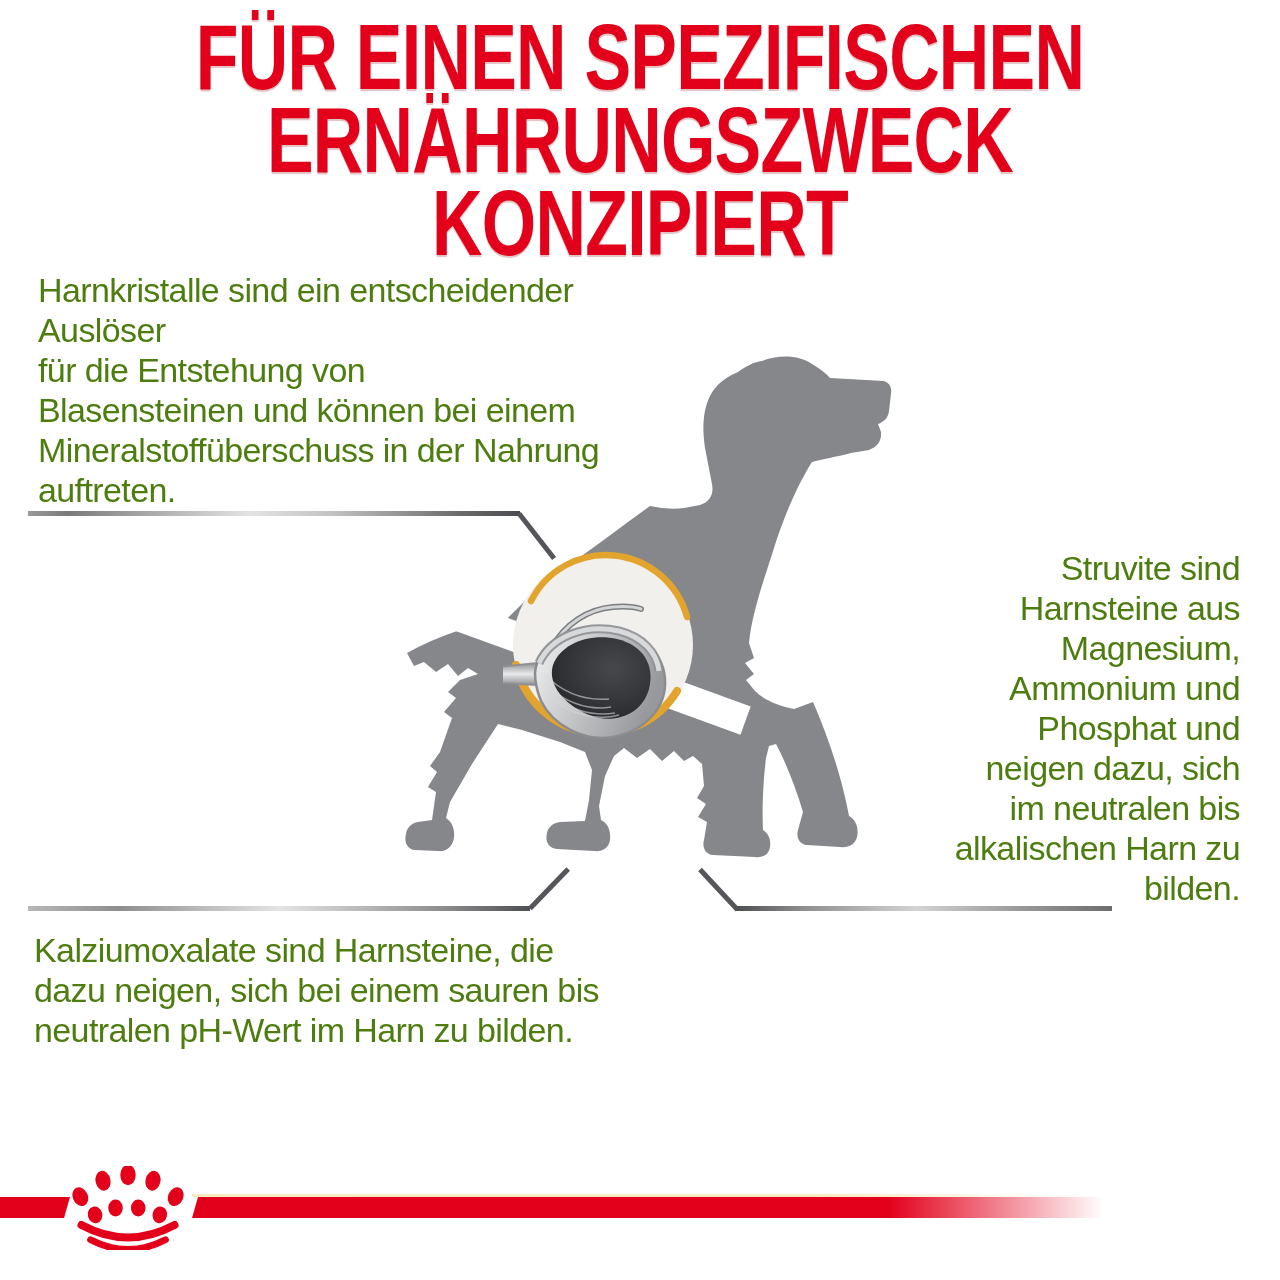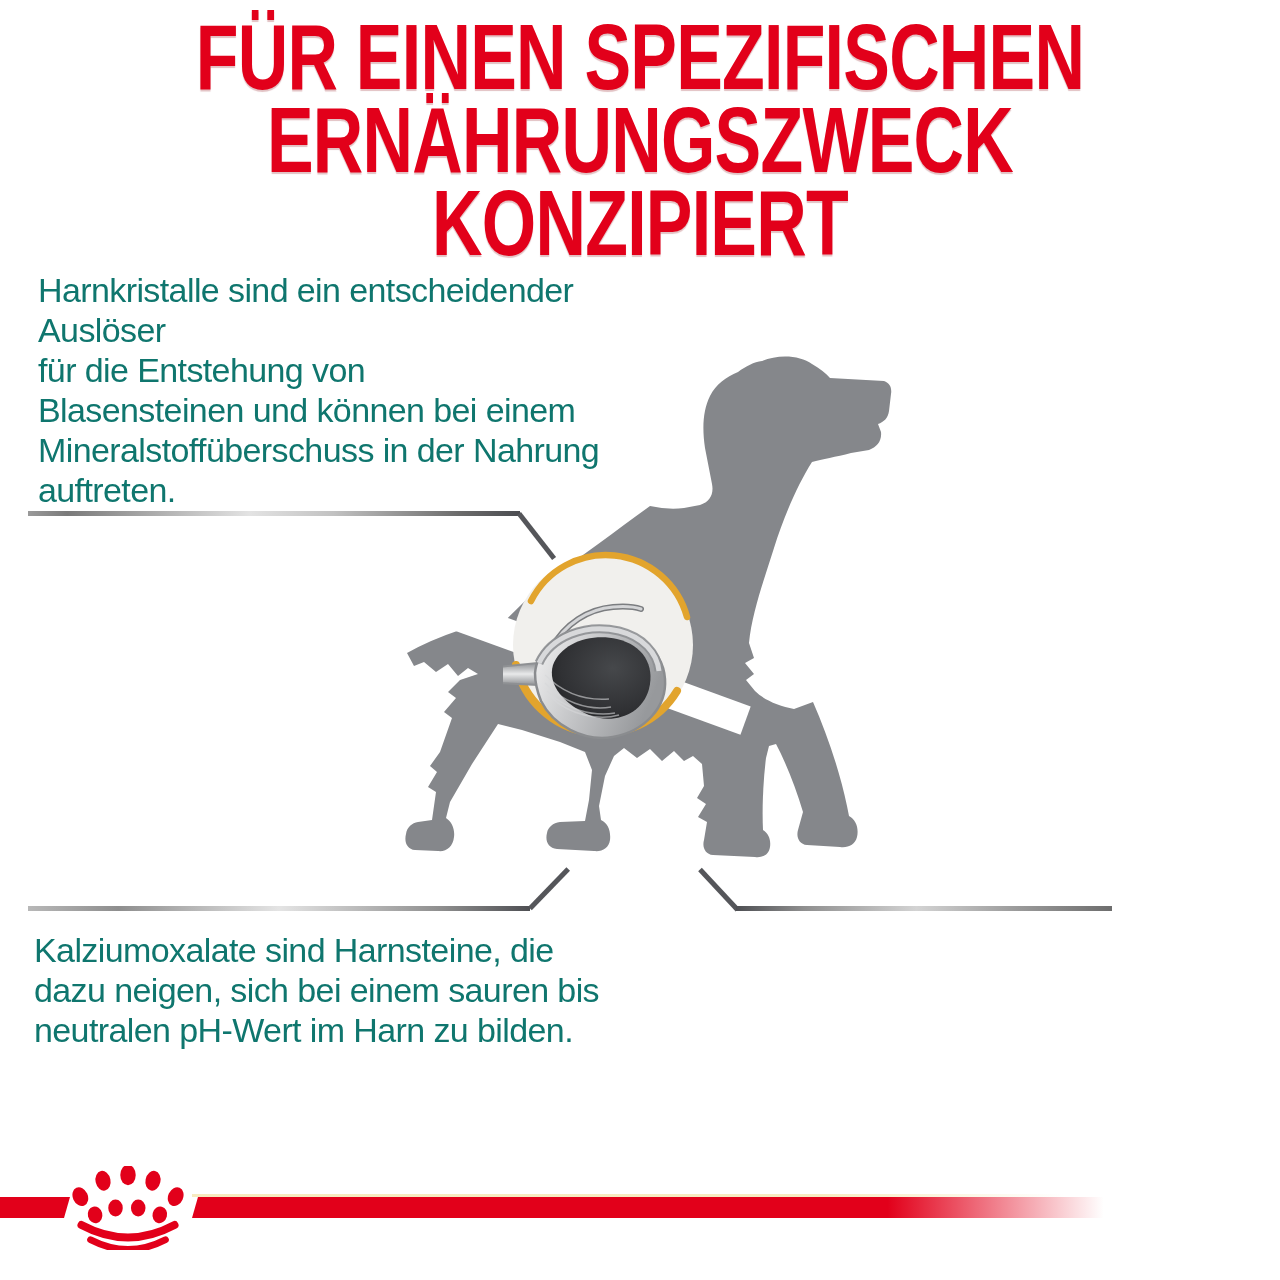--- a/index.html
+++ b/index.html
@@ -11,21 +11,21 @@
   .headline{
     position:absolute;left:0;right:0;top:16px;text-align:center;
     font-size:92px;line-height:0.9;font-weight:bold;letter-spacing:-1px;
     color:#e2001a;white-space:pre-line;
     transform:scaleX(0.76);transform-origin:50% 0;
     text-shadow:0 2px 1px rgba(140,10,20,0.25);
   }
   
   .para{
     position:absolute;font-size:34px;line-height:40px;letter-spacing:-0.6px;
-    color:#0f766e;white-space:pre-line;
+    color:#4d7c0f;white-space:pre-line;
   }
   .para-topleft{left:38px;top:270px;width:640px;}
   .para-right{right:40px;top:548px;width:360px;text-align:right;}
   .para-bottomleft{left:34px;top:930px;width:660px;}
   
   .hline,.dline{position:absolute;height:5px;}
   .hline-topleft{
     left:28px;top:511px;width:492px;
     background:linear-gradient(90deg,#9a9a9a 0%,#7a7a7a 8%,#e3e3e3 45%,#c2c2c2 62%,#6a6a6a 88%,#4b4c50 100%);
   }
@@ -129,20 +129,29 @@
     <div class="headline">FÜR EINEN SPEZIFISCHEN
 ERNÄHRUNGSZWECK KONZIPIERT</div>
 
     <div class="para para-topleft">Harnkristalle sind ein entscheidender
 Auslöser
 für die Entstehung von
 Blasensteinen und können bei einem
 Mineralstoffüberschuss in der Nahrung
 auftreten.</div>
 
+    <div class="para para-right">Struvite sind
+Harnsteine aus
+Magnesium,
+Ammonium und
+Phosphat und
+neigen dazu, sich
+im neutralen bis
+alkalischen Harn zu
+bilden.</div>
 
     <div class="para para-bottomleft">Kalziumoxalate sind Harnsteine, die
 dazu neigen, sich bei einem sauren bis
 neutralen pH-Wert im Harn zu bilden.</div>
 
     <div class="hline hline-topleft"></div>
     <div class="dline dline-topleft"></div>
 
     <div class="hline hline-bottomleft"></div>
     <div class="dline dline-bottomleft"></div>

